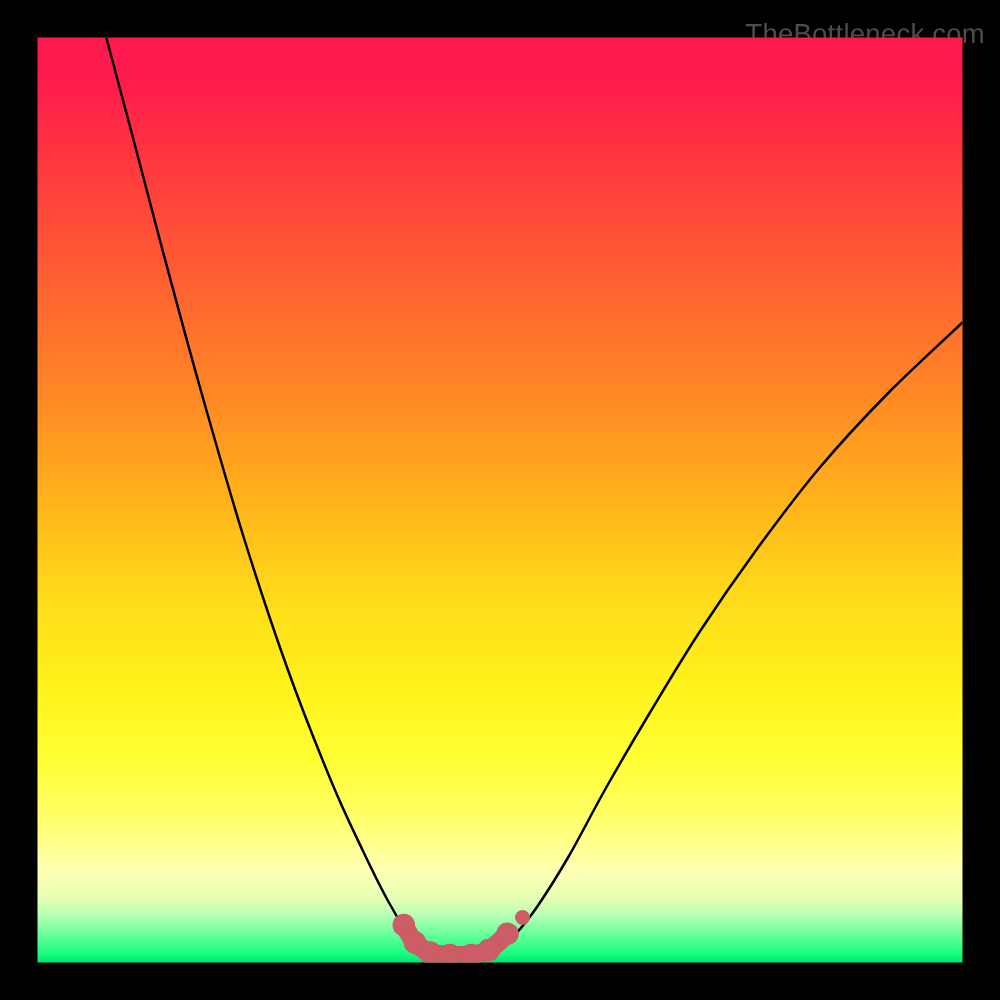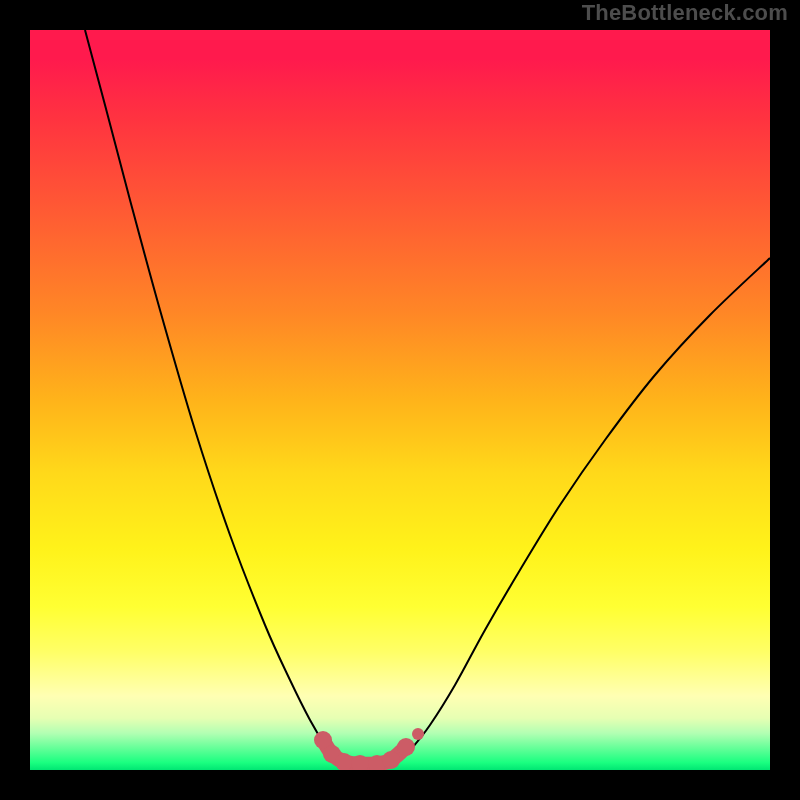--- a/index.html
+++ b/index.html
@@ -31,25 +31,25 @@
       #ffffb3 90%,
       #e6ffb3 93%,
       #b3ffb3 95%,
       #66ff99 97%,
       #1aff80 99%,
       #00e673 100%
     );
   }
   .watermark {
     position: absolute;
-    top: 0;
+    top: 14px;
     right: 12px;
     color: #4d4d4d;
     font-size: 22px;
-    font-weight: 700;
+    font-weight: 400;
     letter-spacing: 0.2px;
   }
   svg {
     position: absolute;
     left: 0;
     top: 0;
   }
 </style>
 </head>
 <body>

